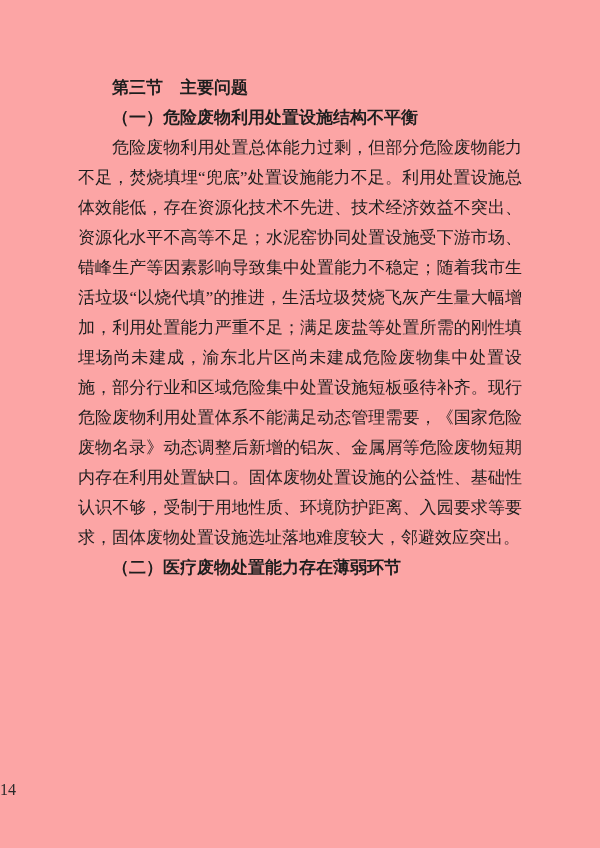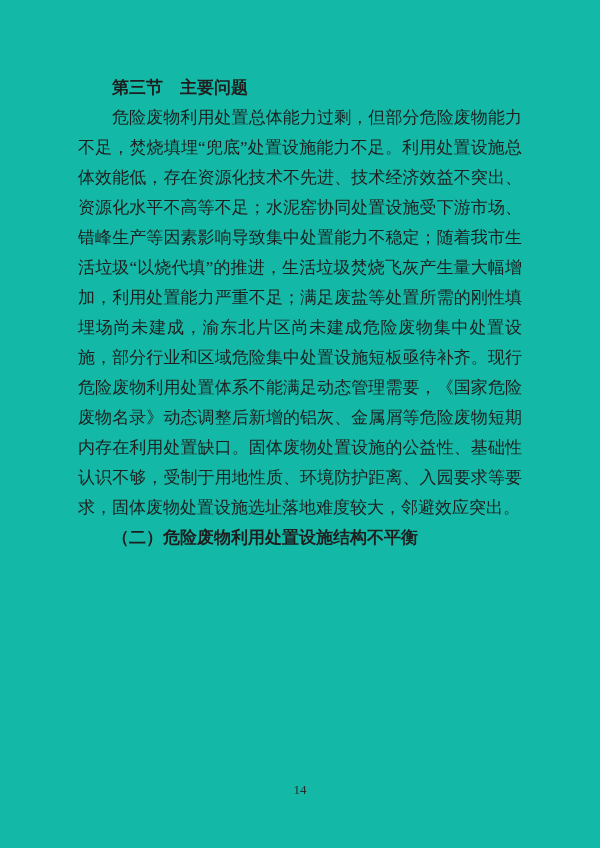--- a/index.html
+++ b/index.html
@@ -4,21 +4,21 @@
 <style>
   html, body {
     margin: 0;
     padding: 0;
     background: #ffffff;
   }
   .page {
     position: relative;
     width: 600px;
     height: 848px;
-    background: #14b8a6;
+    background: #fca5a5;
     overflow: hidden;
     font-family: "Liberation Serif", "DejaVu Serif", serif;
     color: #1e1e1e;
   }
   .content {
     position: absolute;
     left: 78px;
     top: 73px;
     width: 444px;
     font-size: 17px;
@@ -33,29 +33,29 @@
   .block.heading,
   .block.subheading {
     font-weight: bold;
     text-align: left;
   }
   .page-number {
     position: absolute;
     left: 0;
     right: 0;
     top: 782px;
-    text-align: center;
-    font-size: 13px;
+    font-size: 16px;
     line-height: 16px;
     color: #2a2a2a;
   }
 </style>
 </head>
 <body>
 
 <div class="page">
   <div class="content" id="content">
       <p class="block heading">第三节　主要问题</p>
+      <p class="block subheading">（一）危险废物利用处置设施结构不平衡</p>
       <p class="block paragraph">危险废物利用处置总体能力过剩，但部分危险废物能力不足，焚烧填埋“兜底”处置设施能力不足。利用处置设施总体效能低，存在资源化技术不先进、技术经济效益不突出、资源化水平不高等不足；水泥窑协同处置设施受下游市场、错峰生产等因素影响导致集中处置能力不稳定；随着我市生活垃圾“以烧代填”的推进，生活垃圾焚烧飞灰产生量大幅增加，利用处置能力严重不足；满足废盐等处置所需的刚性填埋场尚未建成，渝东北片区尚未建成危险废物集中处置设施，部分行业和区域危险集中处置设施短板亟待补齐。现行危险废物利用处置体系不能满足动态管理需要，《国家危险废物名录》动态调整后新增的铝灰、金属屑等危险废物短期内存在利用处置缺口。固体废物处置设施的公益性、基础性认识不够，受制于用地性质、环境防护距离、入园要求等要求，固体废物处置设施选址落地难度较大，邻避效应突出。</p>
-      <p class="block subheading">（二）危险废物利用处置设施结构不平衡</p>
+      <p class="block subheading">（二）医疗废物处置能力存在薄弱环节</p>
     </div>
   <div class="page-number">14</div>
 </div>
 
 </body></html>

